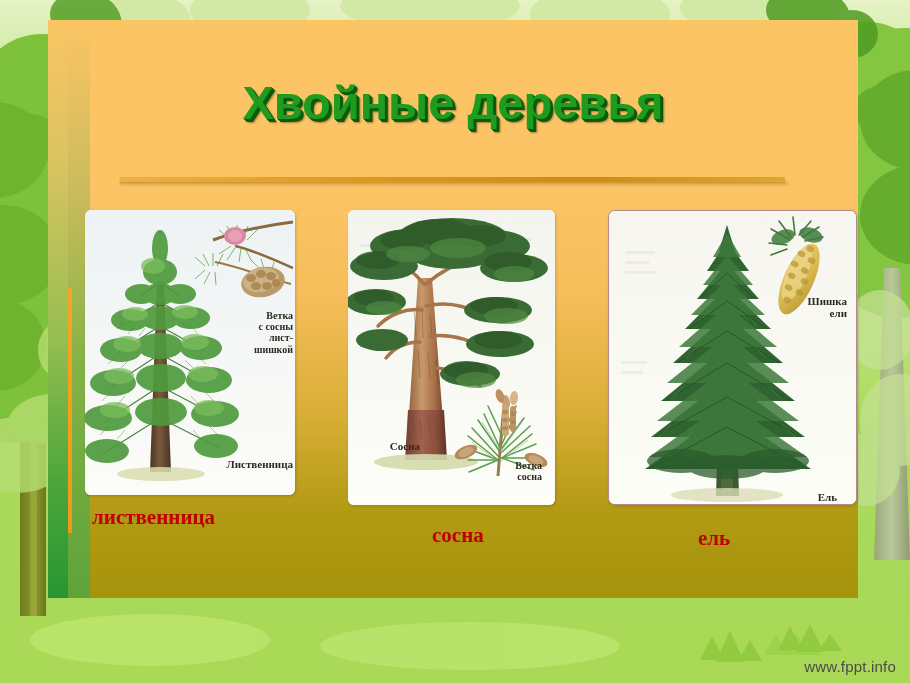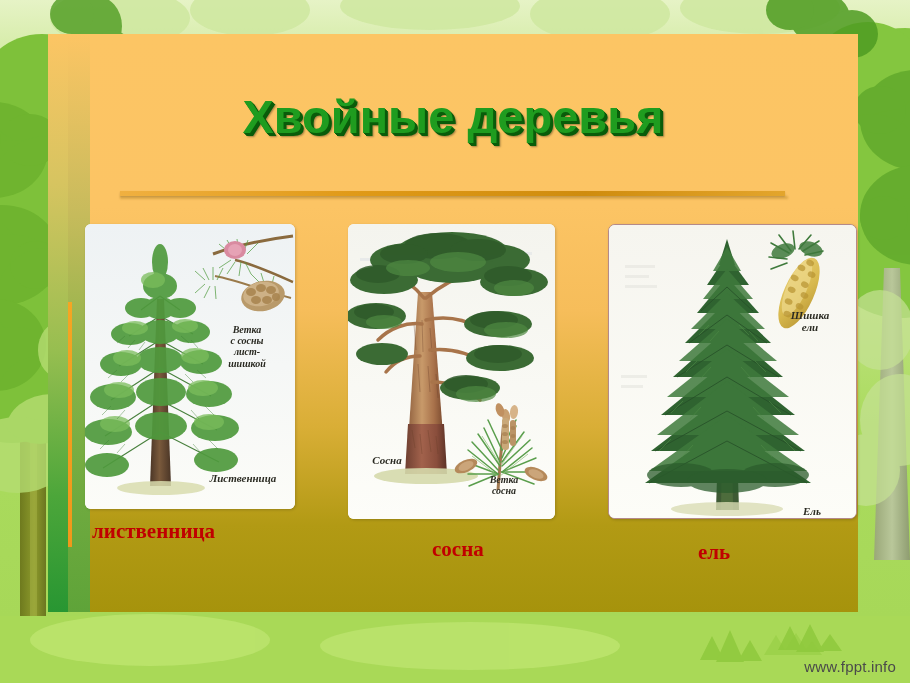--- a/index.html
+++ b/index.html
@@ -13,21 +13,21 @@
   
   #slide{position:absolute;inset:0;width:910px;height:683px;overflow:hidden;}
 
   .bg-base{
     position:absolute;inset:0;
     background:linear-gradient(180deg,#dff0b9 0%,#d9edb0 18%,#c4e487 40%,#aadb5e 62%,#a6d756 100%);
   }
 
   
   .panel{
-    position:absolute;left:48px;top:34px;width:810px;height:578px;
+    position:absolute;left:48px;top:20px;width:810px;height:578px;
     background:linear-gradient(180deg,
         #fcc564 0%, #fcc464 30%, #f6bd5a 48%,
         #d9ae36 68%, #b29a14 85%, #a6930c 100%);
     box-shadow:0 0 0 0 rgba(0,0,0,0);
   }
   
   .panel-left-strip{
     position:absolute;left:0;top:0;width:42px;height:100%;
     background:linear-gradient(180deg,
       rgba(252,197,100,1) 0%,
@@ -77,24 +77,24 @@
     position:absolute;background:#fbfbf7;
     box-shadow:1px 1px 3px rgba(0,0,0,.18);
     overflow:hidden;
     border-radius:6px;
   }
   .card-inner{position:absolute;inset:0;}
 
   .card-cap{
     position:absolute;
     font-family:"Liberation Serif", serif;
-    font-style:italic;font-weight:bold;
+    font-weight:bold;
     color:#2a2a22;
     line-height:1.12;
-    text-align:center;
+    text-align:right;
   }
 
   
   .redlabel{
     position:absolute;
     font-family:"Liberation Serif", serif;
     font-weight:bold;font-size:21px;
     color:#c00000;
     white-space:nowrap;
   }

